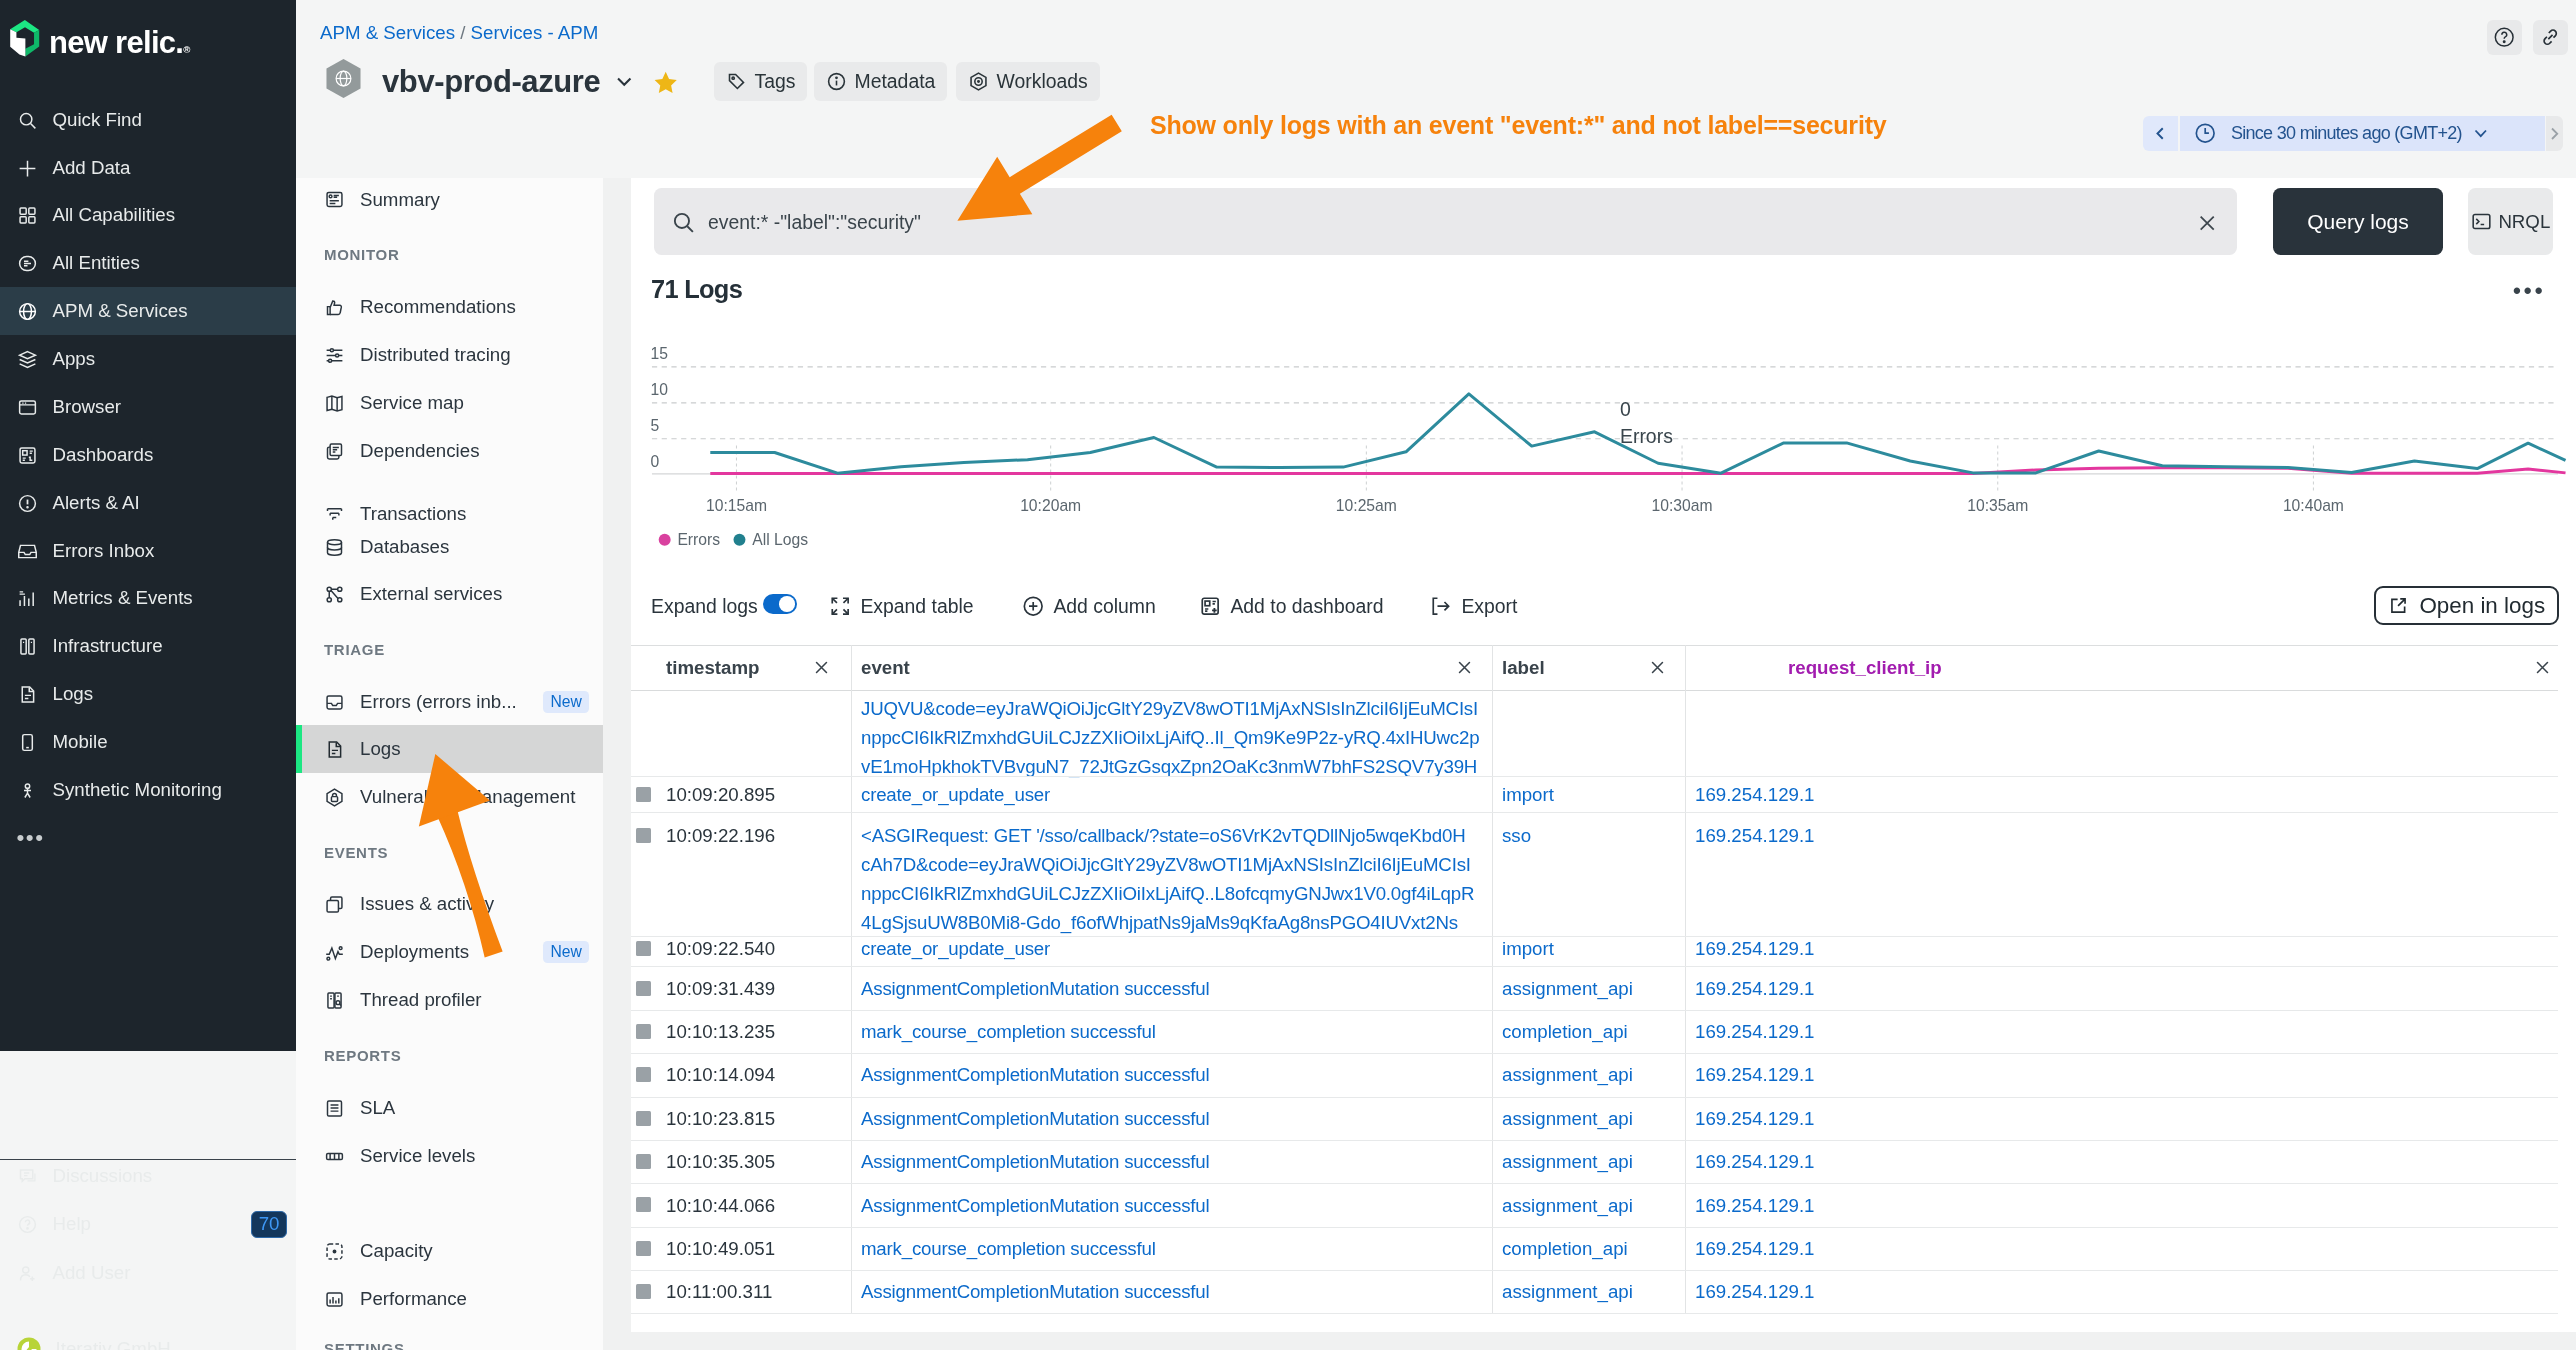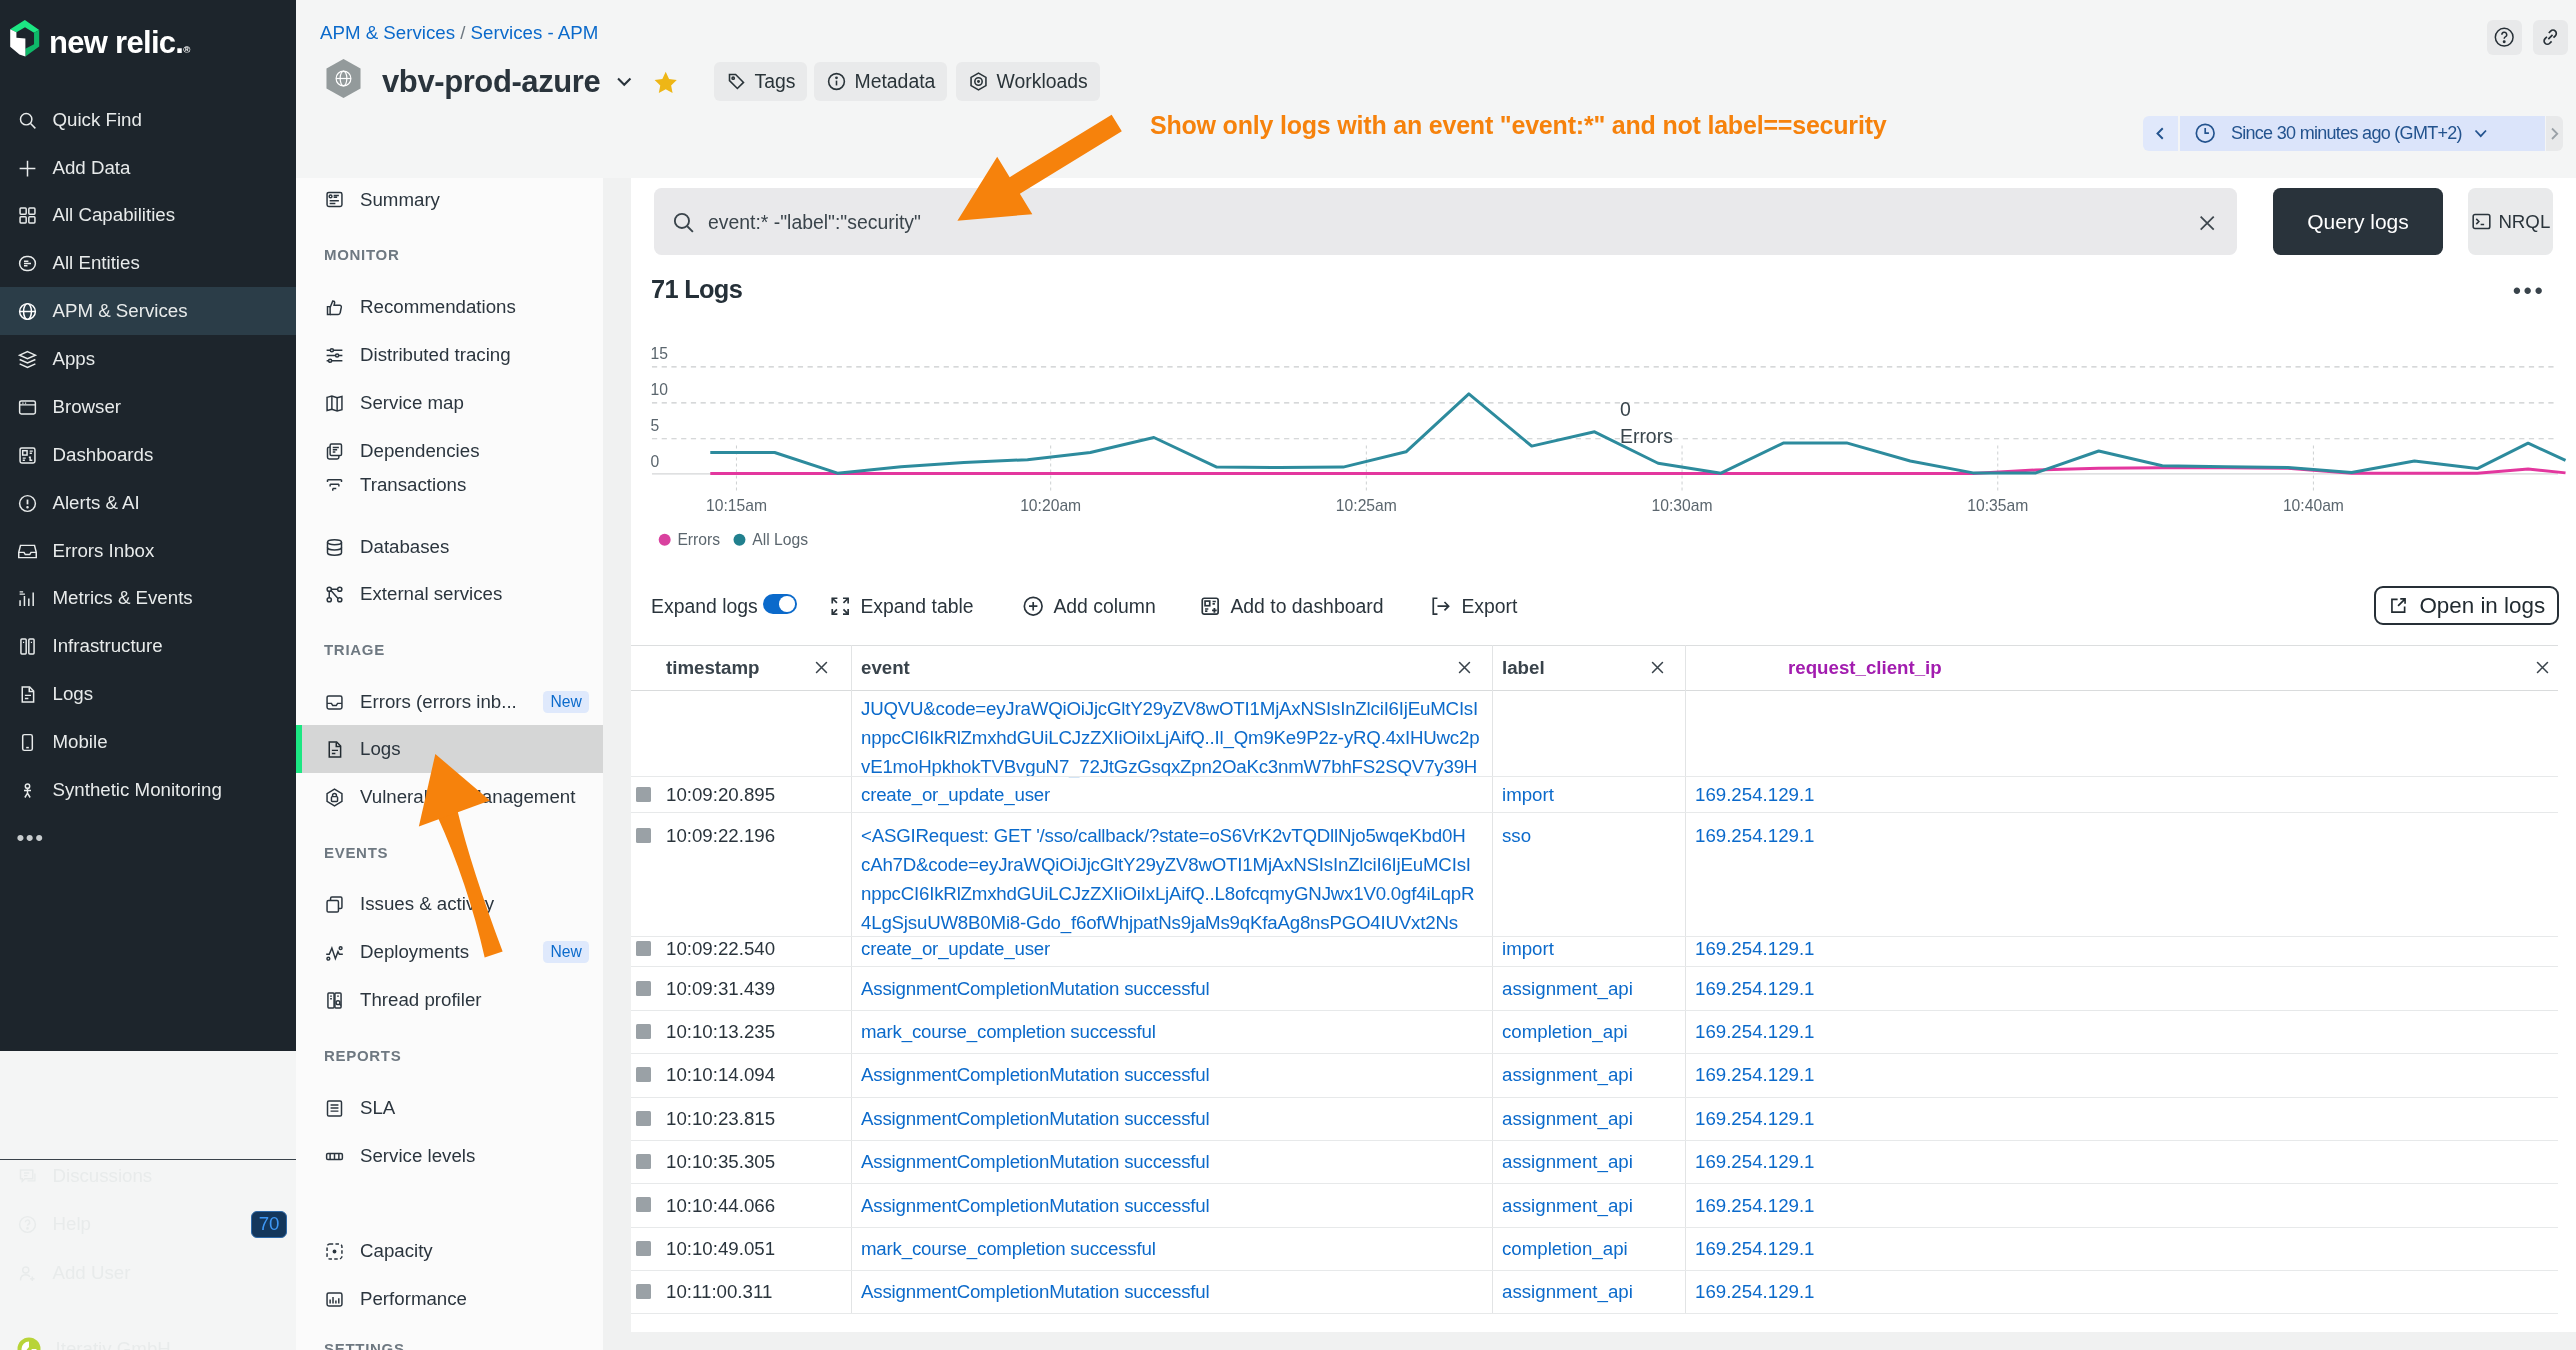--- a/index.html
+++ b/index.html
@@ -174,21 +174,21 @@
         <path d="M3 6 L21 6 M3 12 L21 12 M3 18 L21 18"></path>
         <circle cx="9" cy="6" r="1.8" fill="#fbfbfb"></circle>
         <circle cx="15" cy="12" r="1.8" fill="#fbfbfb"></circle>
         <circle cx="7" cy="18" r="1.8" fill="#fbfbfb"></circle>
       </svg>Distributed tracing</div>
   <div class="sitem" style="top:249px"><svg width="21" height="21" viewBox="0 0 24 24" fill="none" stroke="#2b353e" stroke-width="1.7">
         <rect x="7" y="3.5" width="13" height="13" rx="1.5"></rect>
         <path d="M17 16.5 L17 18.5 a2 2 0 0 1 -2 2 L6 20.5 a2 2 0 0 1 -2 -2 L4 9 a2 2 0 0 1 2 -2 L7 7"></path>
         <path d="M10 7.5 L17 7.5 M10 10 L15 10 M10 12.5 L13 12.5"></path>
       </svg>Dependencies</div>
-  <div class="sitem" style="top:283px"><svg width="21" height="21" viewBox="0 0 24 24" fill="none" stroke="#2b353e" stroke-width="1.7">
+  <div class="sitem" style="top:312px"><svg width="21" height="21" viewBox="0 0 24 24" fill="none" stroke="#2b353e" stroke-width="1.7">
         <path d="M4 5.5 L20 5.5 M4 5.5 L4 8 M20 5.5 L20 8 M7 10.5 L17 10.5 M7 10.5 L7 13 M17 10.5 L17 13 M10 15.5 L14 15.5 M10 15.5 L10 18"></path>
       </svg>Transactions</div>
   <div class="sitem" style="top:345px"><svg width="21" height="21" viewBox="0 0 24 24" fill="none" stroke="#2b353e" stroke-width="1.7">
         <ellipse cx="12" cy="6" rx="8" ry="2.8"></ellipse>
         <path d="M4 6 L4 18 c0 1.5 3.6 2.8 8 2.8 s8 -1.3 8 -2.8 L20 6"></path>
         <path d="M4 12 c0 1.5 3.6 2.8 8 2.8 s8 -1.3 8 -2.8"></path>
       </svg>Databases</div>
   <div class="sitem" style="top:392px"><svg width="21" height="21" viewBox="0 0 24 24" fill="none" stroke="#2b353e" stroke-width="1.7">
         <circle cx="6" cy="6" r="2.4"></circle>
         <circle cx="18" cy="6" r="2.4"></circle>

